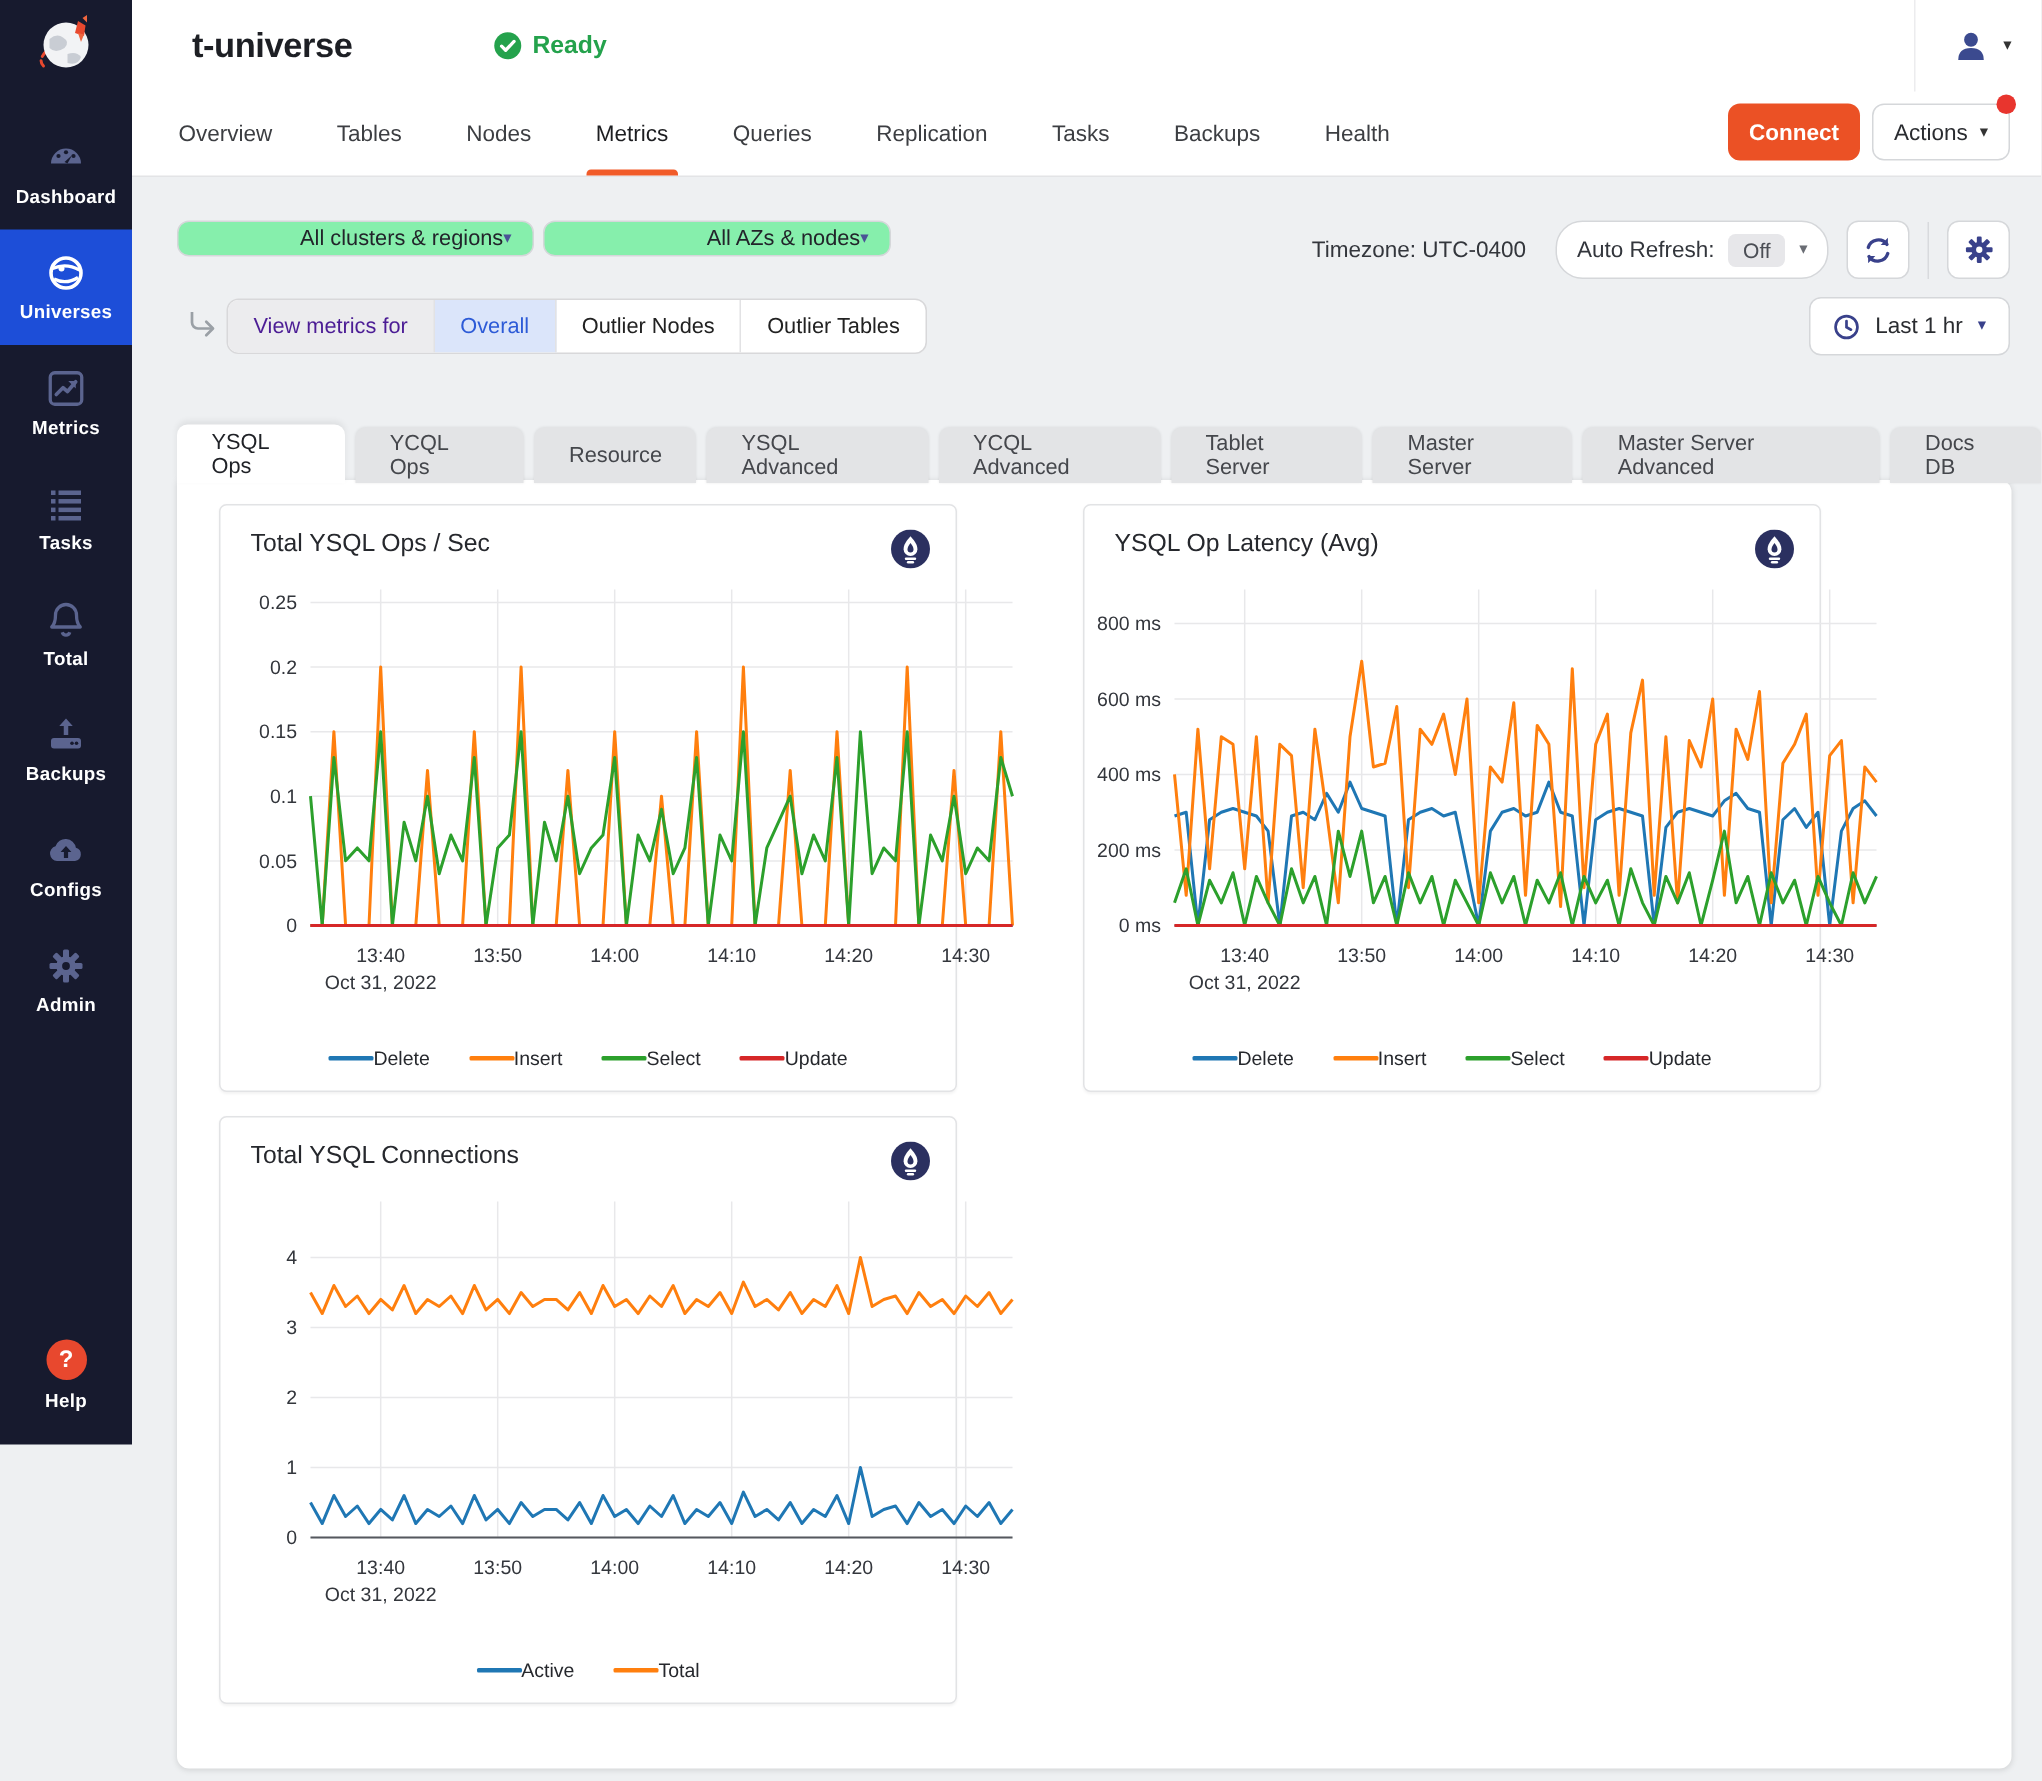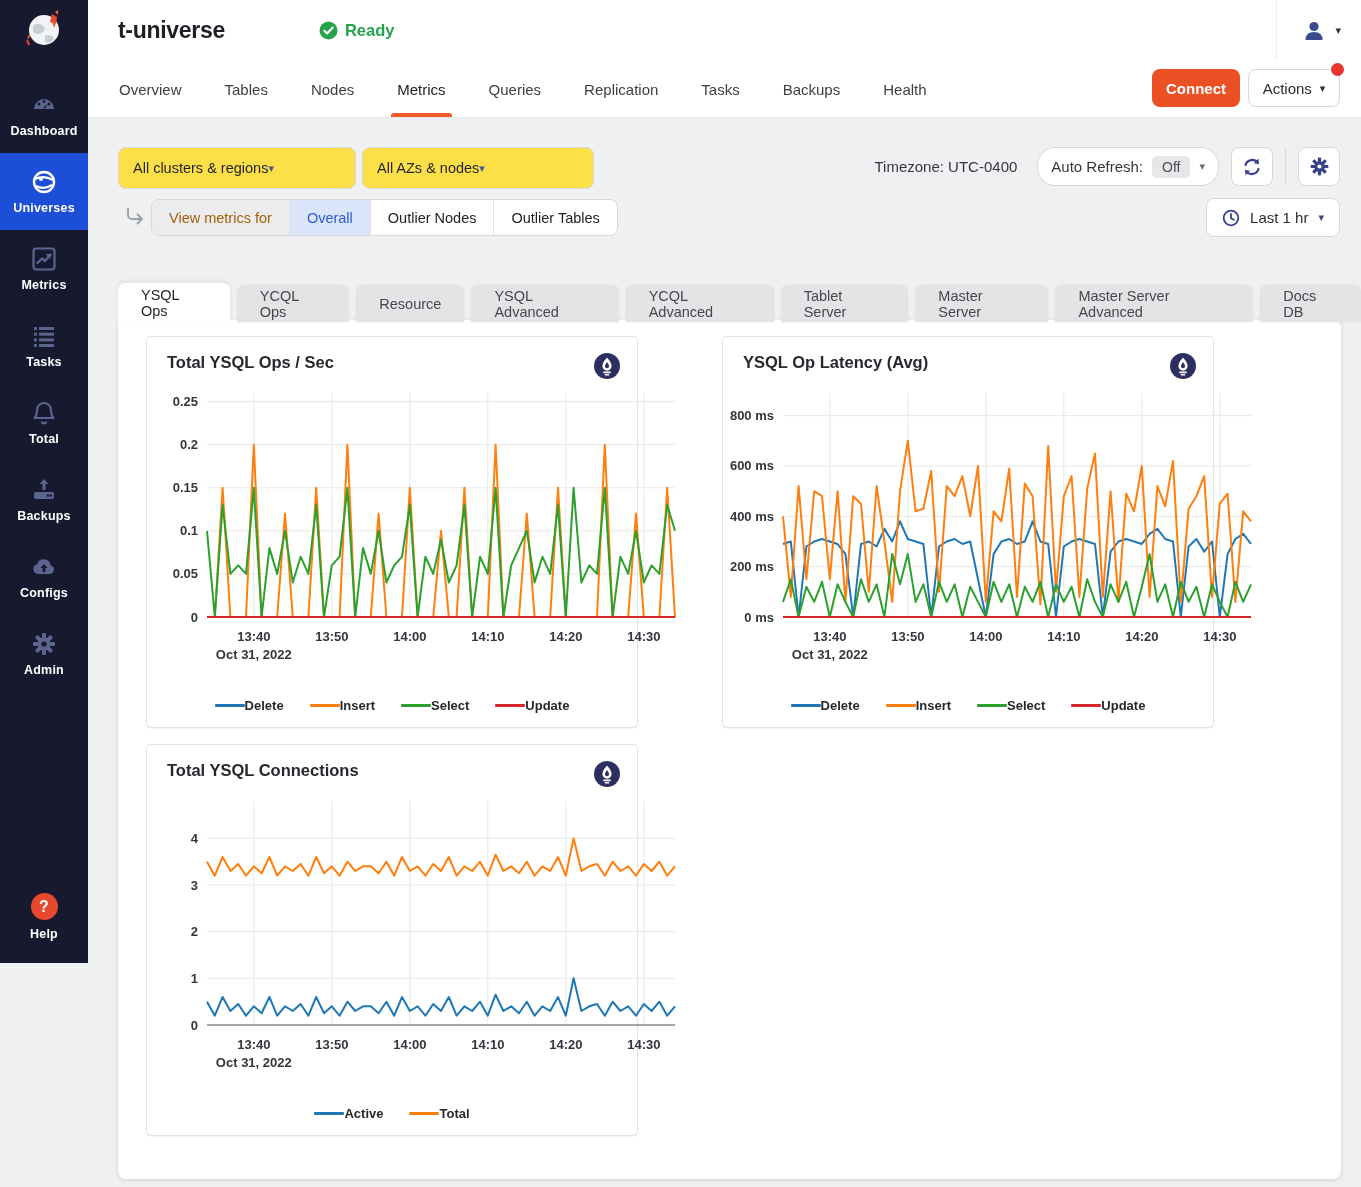--- a/index.html
+++ b/index.html
@@ -14,66 +14,66 @@
   .side-item { width:88px; height:77px; display:flex; flex-direction:column; align-items:center; justify-content:center; gap:6px; cursor:pointer; }
   .side-item.active { background:#1d4ed8;align-items:center; }
   .side-icon { width:26px; height:26px; display:flex; align-items:center; justify-content:center; }
   .side-icon svg { width:26px; height:26px; }
   .side-label { color:#ffffff; font-size:12.5px; font-weight:600; letter-spacing:.2px; }
   .help-block { position:absolute; left:0; top:893px; width:88px; display:flex; flex-direction:column; align-items:center; gap:7px; cursor:pointer; }
   .help-circle { width:27px; height:27px; border-radius:50%; background:#e8482e; color:#fff; font-weight:800; font-size:16px; display:flex; align-items:center; justify-content:center; }
 
   
   #topbar { position:absolute; left:88px; top:0; width:1273px; height:118px; background:#fff; border-bottom:1px solid #e3e4e6; z-index:4; }
-  .title-row { position:relative; height:61px; display:flex; align-items:center; padding-left:30px; }
+  .title-row { position:relative; height:61px; display:flex; align-items:center; padding-left:40px; }
   .uni-title { font-size:23px; font-weight:800; color:#1d1f24; letter-spacing:-.3px; }
   .ready-badge { display:flex; align-items:center; gap:7px; margin-left:94px; }
   .ready-badge span { color:#24a24c; font-size:16.5px; font-weight:700; }
   .user-area { position:absolute; right:10px; top:0; height:61px; display:flex; align-items:center; gap:8px; padding:0 10px 0 24px; border-left:1px solid #ececee; cursor:pointer; }
   .caret { font-size:11px; color:#333; line-height:1; }
   .nav-row { position:relative; height:56px; display:flex; align-items:stretch; padding-left:31px; gap:43px; }
   .nav-tab { position:relative; display:flex; align-items:center; font-size:15px; color:#3c3e42; cursor:pointer; }
   .nav-tab.active { color:#1c1d20; font-weight:500; }
   .nav-tab .tab-underline { display:none; }
   .nav-tab.active .tab-underline { display:block; position:absolute; left:-6px; right:-6px; bottom:0; height:4px; background:#f15b29; border-radius:3px 3px 0 0; }
   .btn-connect { position:absolute; right:121px; top:69px; width:88px; height:38px; background:#eb5125; border:none; border-radius:8px; color:#fff; font-size:15px; font-weight:700; font-family:inherit; cursor:pointer; }
   .btn-actions { position:absolute; right:21px; top:69px; width:92px; height:38px; background:#fff; border:1px solid #d5d7da; border-radius:8px; color:#2a2c30; font-size:15px; font-family:inherit; cursor:pointer; display:flex; align-items:center; justify-content:center; gap:8px; }
   .notif-dot { position:absolute; right:17px; top:63px; width:13px; height:13px; border-radius:50%; background:#e8352e; z-index:6; }
 
   
   #content { position:absolute; left:88px; top:118px; width:1273px; height:1069px; }
-  .dropdown { position:absolute; top:29px; height:42px; background:#fde047; border:1px solid #d5d7da; border-radius:8px; display:flex; align-items:center; justify-content:flex-start; padding:0 14px; font-size:14.5px; color:#22242a; cursor:pointer; }
+  .dropdown { position:absolute; top:29px; height:24px; background:#86efac; border:1px solid #d5d7da; border-radius:8px; display:flex; align-items:center; justify-content:flex-end; padding:0 14px; font-size:14.5px; color:#22242a; cursor:pointer; }
   .dropdown .caret { color:#4a5396; }
   #dd-clusters { left:30px; width:238px; }
   #dd-az { left:274px; width:232px; }
   .right-tools { position:absolute; right:21px; top:29px; display:flex; align-items:center; gap:12px;margin-left:30px; }
   .tz-label { font-size:15px; color:#33363c; margin-right:8px; }
   .auto-refresh { height:39px; background:#fff; border:1px solid #d5d7da; border-radius:18px; display:flex; align-items:center; gap:9px; padding:0 13px; cursor:pointer; }
   .auto-refresh .ar-label { font-size:15px; color:#33363c; }
   .ar-value { background:#e7e7ea; border-radius:5px; padding:3px 10px; font-size:14px; color:#4b4e55; }
   .icon-btn { width:42px; height:39px; background:#fff; border:1px solid #d5d7da; border-radius:8px; display:flex; align-items:center; justify-content:center; cursor:pointer; }
   .vdivider { width:1px; height:38px; background:#d8dadd; }
 
   .row2-arrow { position:absolute; left:36px; top:88px; }
   .seg-group { position:absolute; left:63px; top:81px; height:37px; display:flex; align-items:stretch; border:1px solid #d8d8da; border-radius:8px; overflow:hidden; background:#fff; }
   .seg { display:flex; align-items:center; padding:0 17px; font-size:14.5px; color:#222; border-right:1px solid #e2e2e4; cursor:pointer; }
   .seg:last-child { border-right:none; }
-  .seg.seg-label { background:#ececee; color:#a16207; cursor:default; }
+  .seg.seg-label { background:#ececee; color:#4c1d95; cursor:default; }
   .seg.selected { background:#dbe5fa; color:#2d5bd7; font-weight:500; }
   .time-range { position:absolute; right:21px; top:80px; height:39px; background:#fff; border:1px solid #d5d7da; border-radius:8px; display:flex; align-items:center; gap:10px; padding:0 15px; font-size:15px; color:#2a2c30; cursor:pointer; }
   .time-range .caret { color:#39418b; }
 
   
   #metric-tabs { position:absolute; left:30px; top:165px; display:flex; gap:7px; align-items:flex-end; z-index:3; }
   .mtab { height:37px; padding:0 23px; display:flex; align-items:center; background:#e3e4e6; border-radius:7px 7px 0 0; font-size:14.5px; color:#45474c; cursor:pointer; box-shadow:0 0 2px rgba(0,0,0,.08); }
   .mtab.active { background:#fff; color:#1f2126; height:39px; box-shadow:0 -2px 4px rgba(0,0,0,.07); }
   #panel { position:absolute; left:30px; top:202px; width:1223px; height:859px; background:#fff; border-radius:0 8px 8px 8px; box-shadow:0 1px 4px rgba(0,0,0,.13); }
   #charts-grid { display:grid; grid-template-columns:560px 560px; gap:16px; padding:16px 0 0 28px; }
 
-  .chart-card { width:492px; height:392px; background:#fff; border:1px solid #e2e3e5; border-radius:5px; box-shadow:0 1px 2px rgba(0,0,0,.05); display:flex; flex-direction:column;font-weight:bold; }
+  .chart-card { width:492px; height:392px; background:#fff; border:1px solid #e2e3e5; border-radius:5px; box-shadow:0 1px 2px rgba(0,0,0,.05); display:flex; flex-direction:column; }
   .chart-head { display:flex; align-items:flex-start; justify-content:space-between; padding:16px 17px 2px 20px; }
   .chart-title { font-size:16.5px; color:#26282d; }
   .prom { width:26px; height:26px; cursor:pointer; }
   .chart-svg-wrap { padding-left:4px; }
   .legend { display:flex; justify-content:center; gap:26px; margin-top:auto; padding-bottom:14px; }
   .leg-item { display:flex; align-items:center; gap:0; cursor:pointer; }
   .leg-swatch { width:30px; height:3px; border-radius:1px; }
   .leg-label { font-size:13px; color:#26282d; }
 </style>
 </head>

